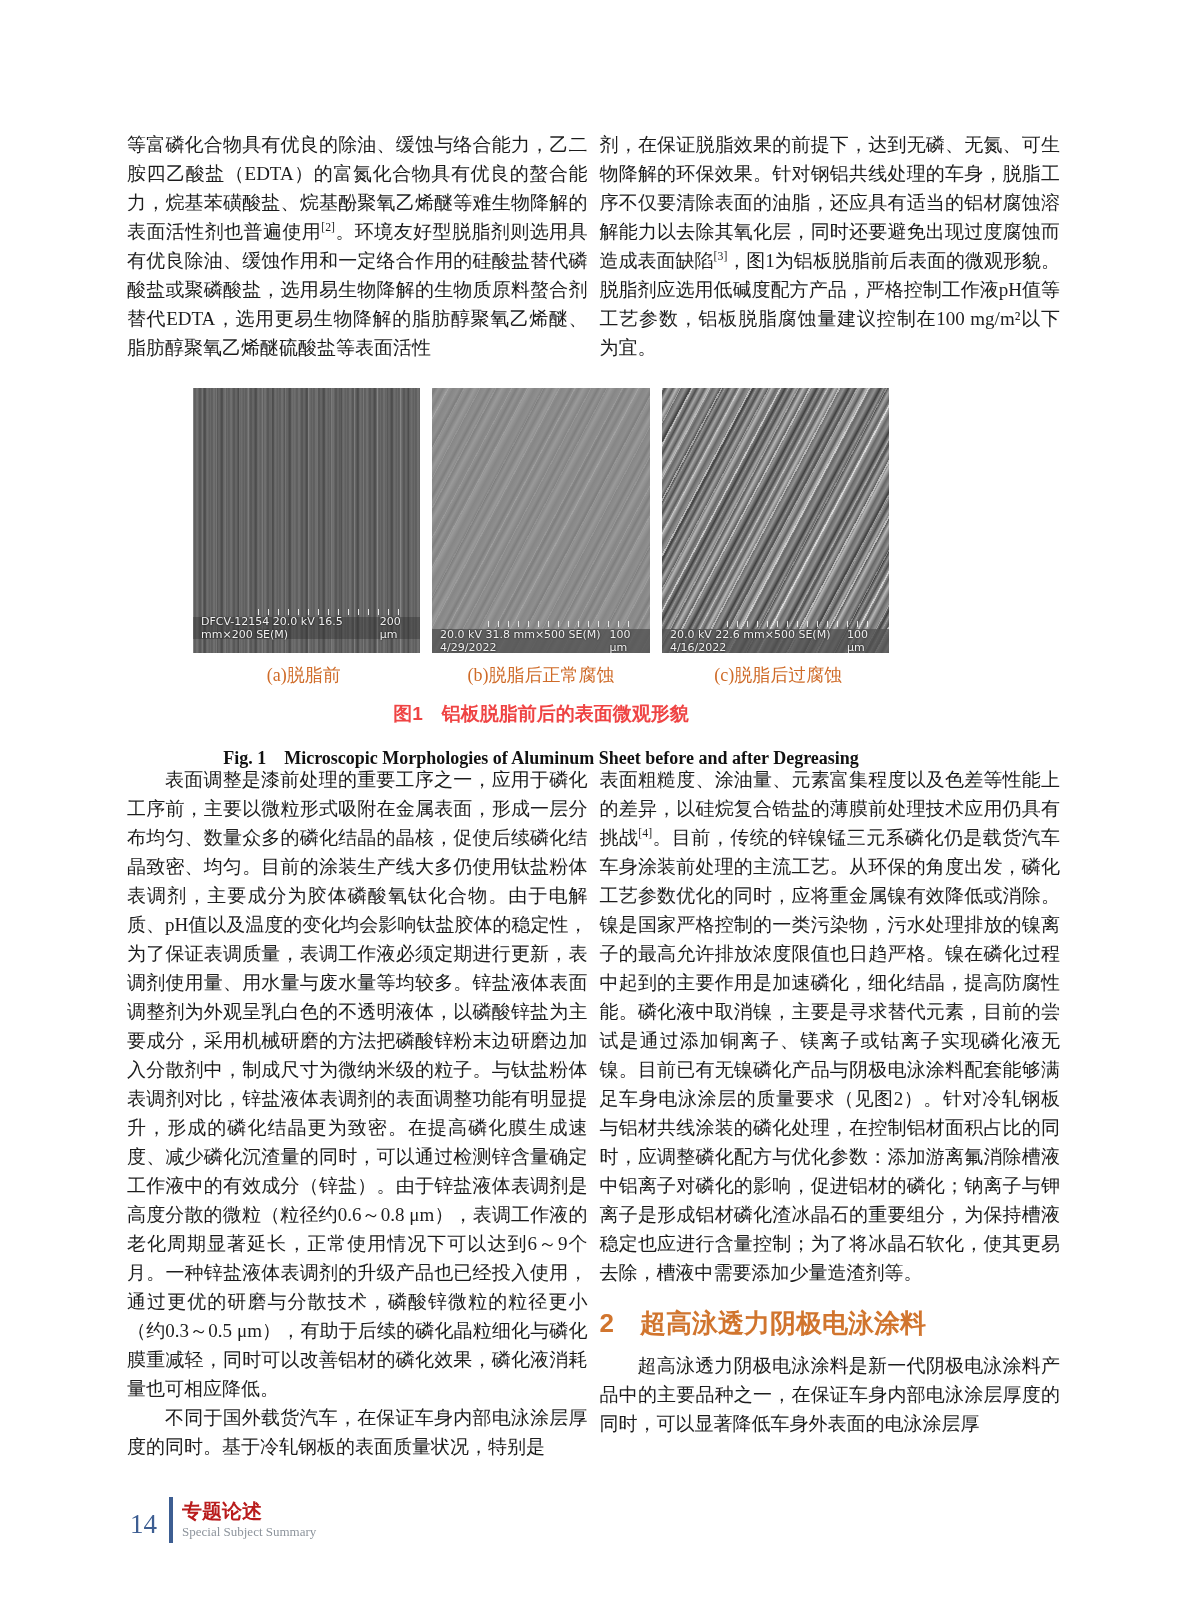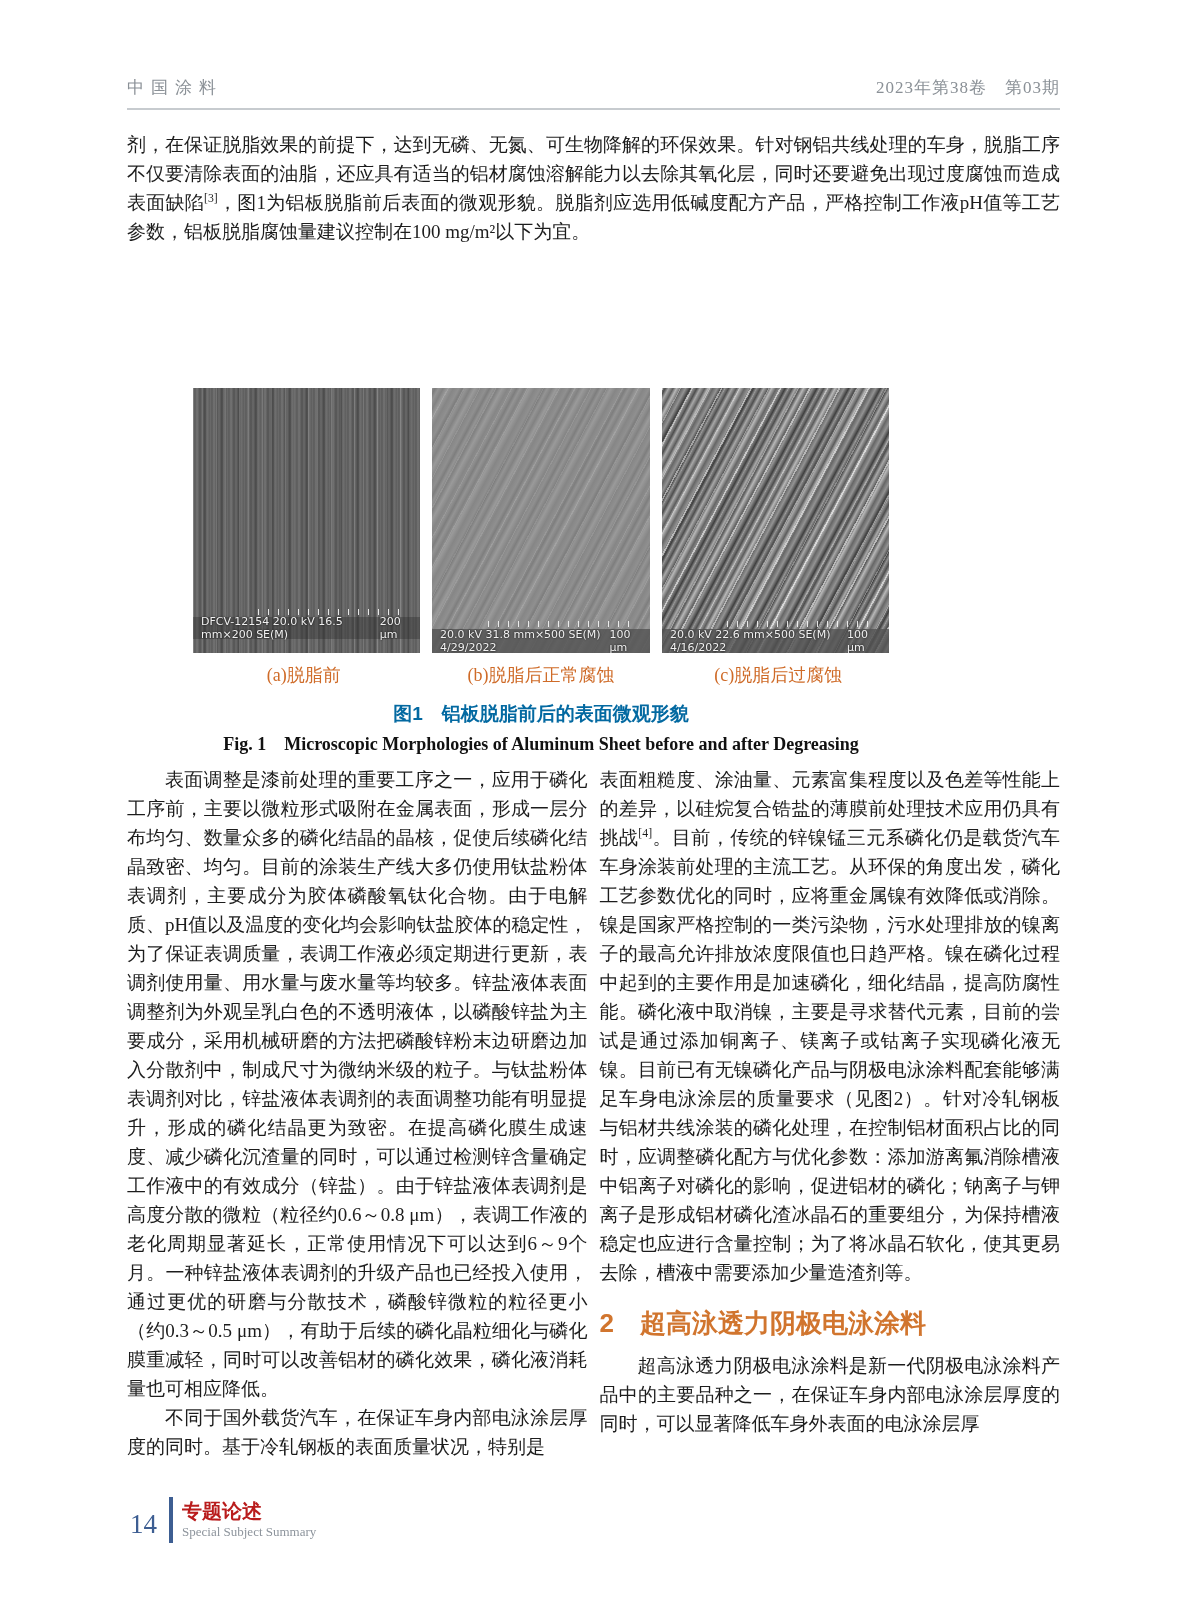--- a/index.html
+++ b/index.html
@@ -114,24 +114,24 @@
   .sub-a { width: 269px; }
   .sub-b { width: 258px; }
   .sub-c { width: 269px; }
 
   .fig-caption-zh {
     margin-top: 14px;
     text-align: center;
     font-family: "Liberation Sans", "DejaVu Sans", sans-serif;
     font-weight: bold;
     font-size: 19px;
-    color: #0369a1;
+    color: #ef4444;
   }
   .fig-caption-en {
-    margin-top: 5px;
+    margin-top: 19px;
     text-align: center;
     font-weight: bold;
     font-size: 18px;
     color: #111111;
   }
 
   
   .footer {
     position: absolute;
     top: 1497px; left: 130px;
@@ -160,26 +160,25 @@
     font-size: 13px;
     color: #8d949c;
     line-height: 18px;
   }
 </style>
 </head>
 <body>
 
 <div class="page">
 
-  <div class="header">
-    <span class="journal-name">中国涂料</span>
-    <span class="issue-info">2023年第38卷　第03期</span>
-  </div>
 
   <div class="top-section">
+    <div class="col">
+      <p><span>等富磷化合物具有优良的除油、缓蚀与络合能力，乙二胺四乙酸盐（EDTA）的富氮化合物具有优良的螯合能力，烷基苯磺酸盐、烷基酚聚氧乙烯醚等难生物降解的表面活性剂也普遍使用</span><sup class="ref">[2]</sup><span>。环境友好型脱脂剂则选用具有优良除油、缓蚀作用和一定络合作用的硅酸盐替代磷酸盐或聚磷酸盐，选用易生物降解的生物质原料螯合剂替代EDTA，选用更易生物降解的脂肪醇聚氧乙烯醚、脂肪醇聚氧乙烯醚硫酸盐等表面活性</span></p>
+    </div>
     <div class="col">
       <p><span>剂，在保证脱脂效果的前提下，达到无磷、无氮、可生物降解的环保效果。针对钢铝共线处理的车身，脱脂工序不仅要清除表面的油脂，还应具有适当的铝材腐蚀溶解能力以去除其氧化层，同时还要避免出现过度腐蚀而造成表面缺陷</span><sup class="ref">[3]</sup><span>，图1为铝板脱脂前后表面的微观形貌。脱脂剂应选用低碱度配方产品，严格控制工作液pH值等工艺参数，铝板脱脂腐蚀量建议控制在100 mg/m²以下为宜。</span></p>
     </div>
   </div>
 
   <div class="figure-block">
     <div class="fig-images">
       <div class="sem sem-a">
         <div class="ticks"></div>
         <div class="sem-bar">

